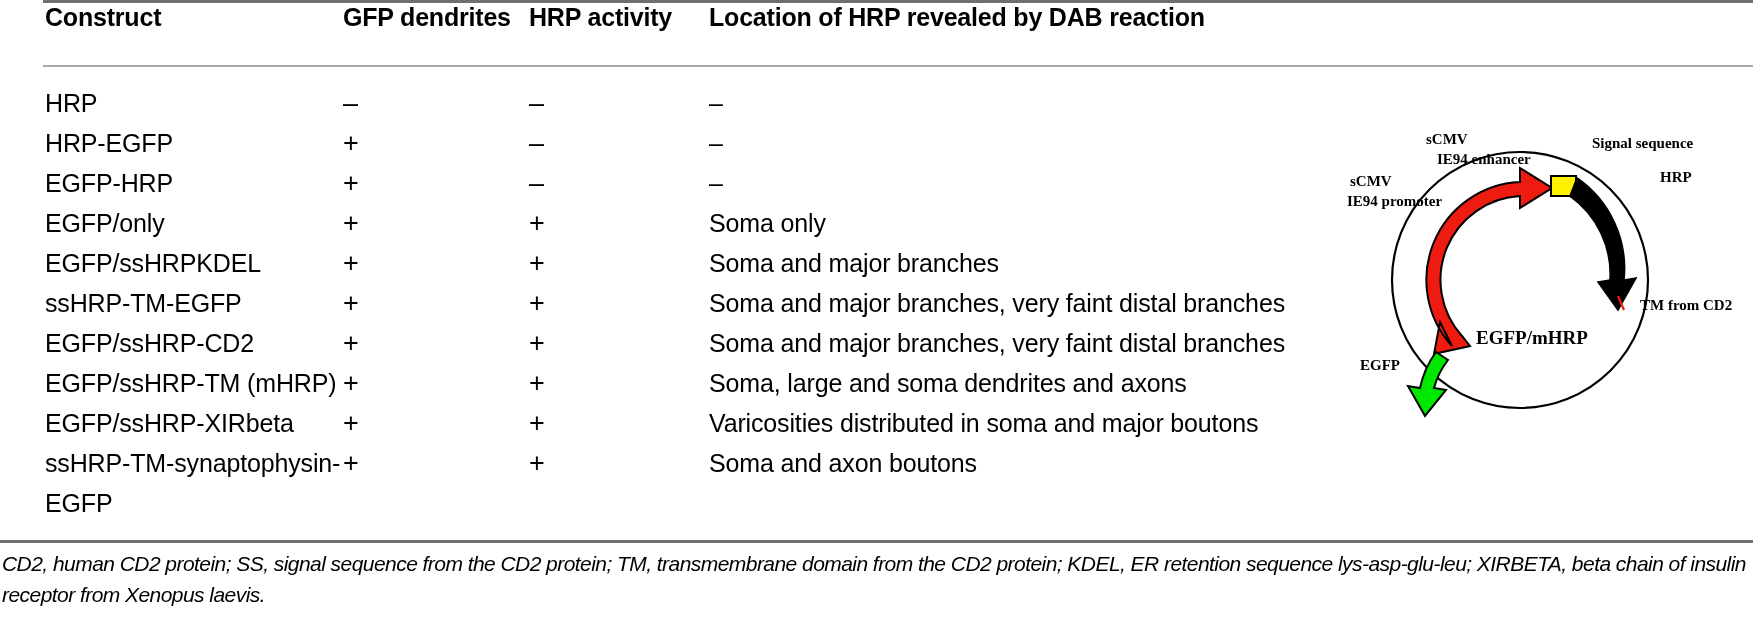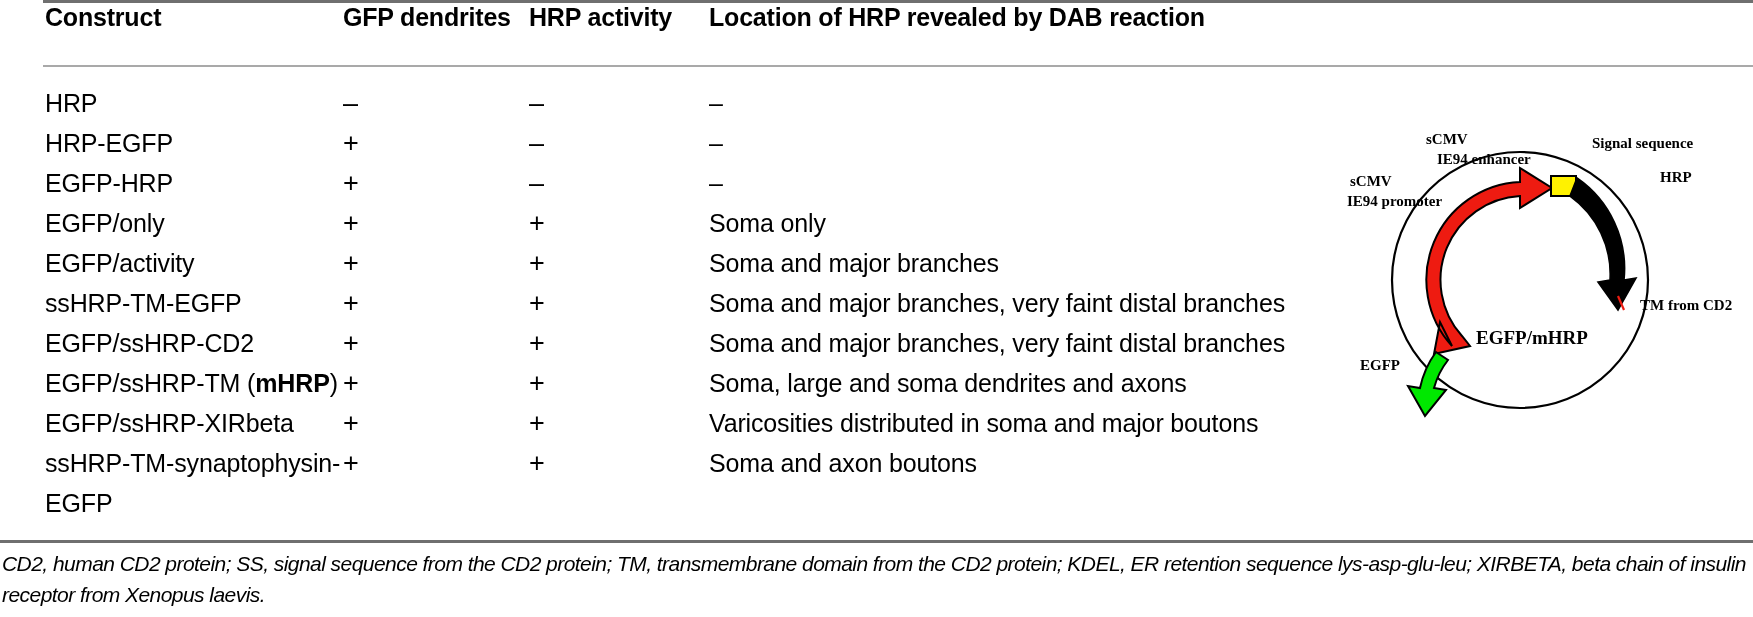--- a/index.html
+++ b/index.html
@@ -63,21 +63,21 @@
     white-space: nowrap;
     letter-spacing: -0.15px;
   }
   tbody td.cell-construct { padding-left: 2px; }
   tbody td.cell-sign { font-size: 27px; }
   tbody tr:first-child td { padding-top: 16px; }
 
   tbody tr.wrap-row td { white-space: normal; }
   td .cont-line2 { display: block; }
 
-  b.bold-inline { font-weight: bold; }
+  b.bold-inline { font-weight: normal; }
 
   
   .bottom-rule {
     position: absolute;
     left: 0;
     top: 540px;
     width: 1753px;
     height: 0;
     border-top: 3px solid #6f6f6f;
   }
@@ -152,21 +152,21 @@
         <td class="cell-sign">–</td>
         <td class="cell-location">–</td>
       </tr>
       <tr>
         <td class="cell-construct">EGFP/only</td>
         <td class="cell-sign">+</td>
         <td class="cell-sign">+</td>
         <td class="cell-location">Soma only</td>
       </tr>
       <tr>
-        <td class="cell-construct">EGFP/activity</td>
+        <td class="cell-construct">EGFP/ssHRPKDEL</td>
         <td class="cell-sign">+</td>
         <td class="cell-sign">+</td>
         <td class="cell-location">Soma and major branches</td>
       </tr>
       <tr>
         <td class="cell-construct">ssHRP-TM-EGFP</td>
         <td class="cell-sign">+</td>
         <td class="cell-sign">+</td>
         <td class="cell-location">Soma and major branches, very faint distal branches</td>
       </tr>

